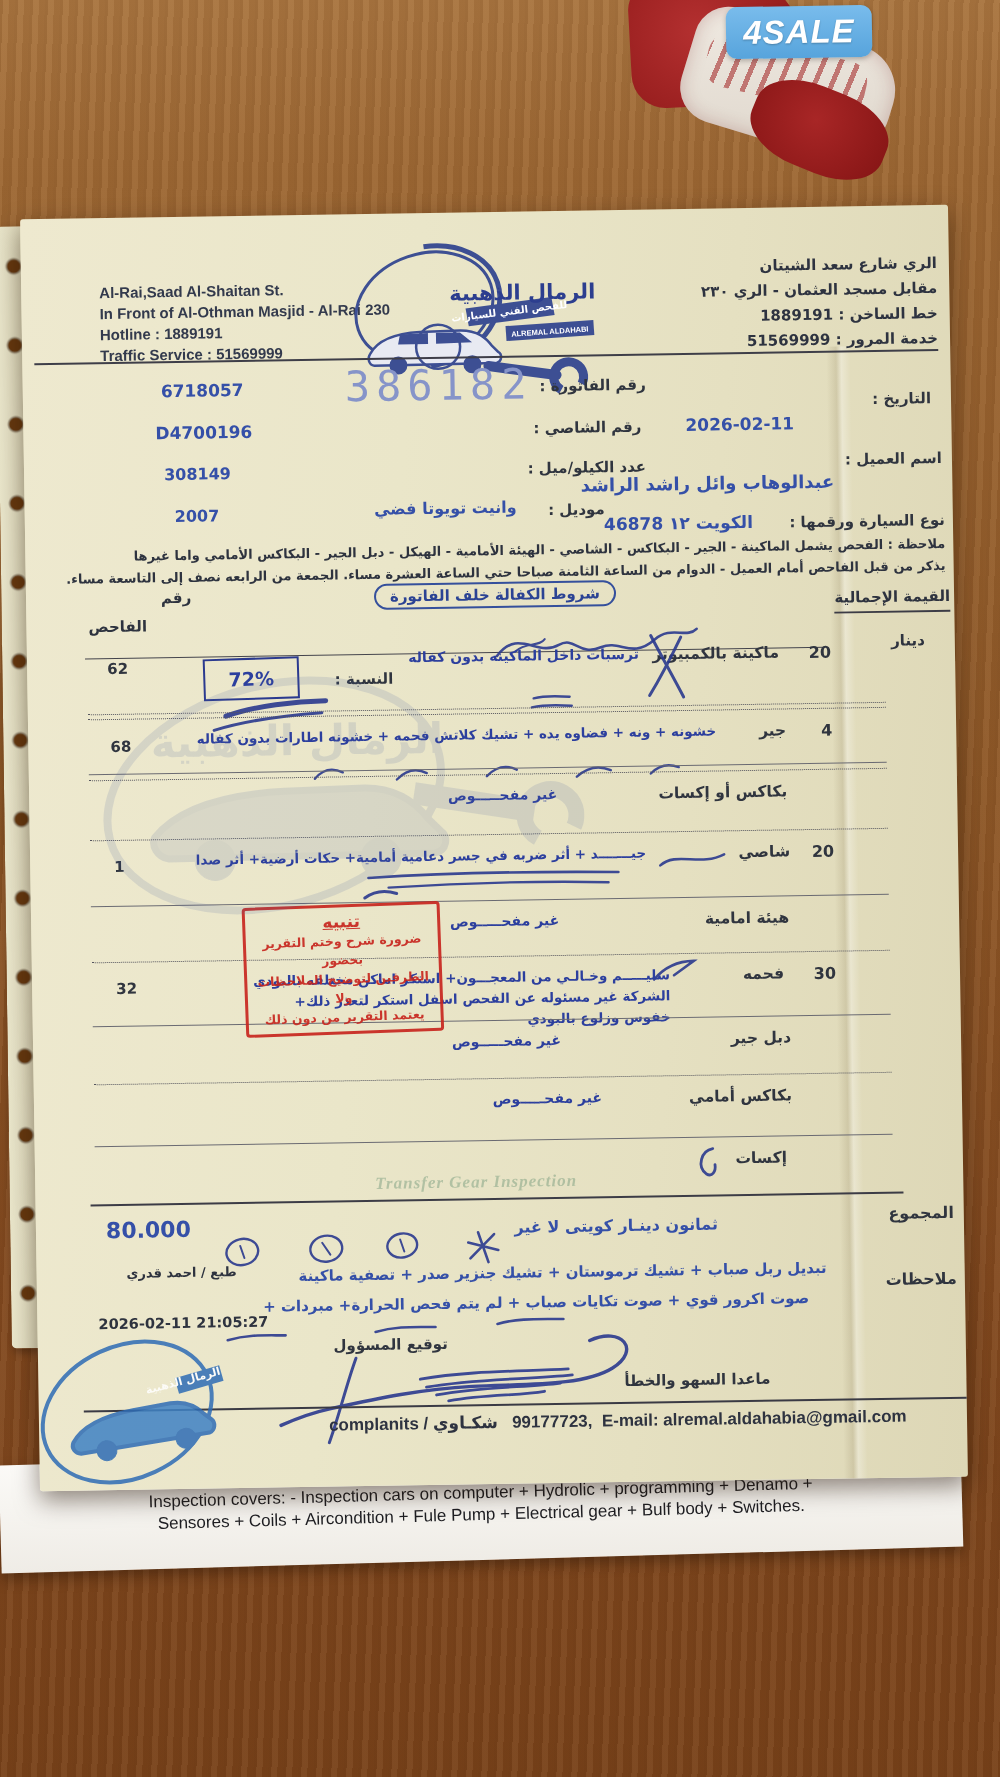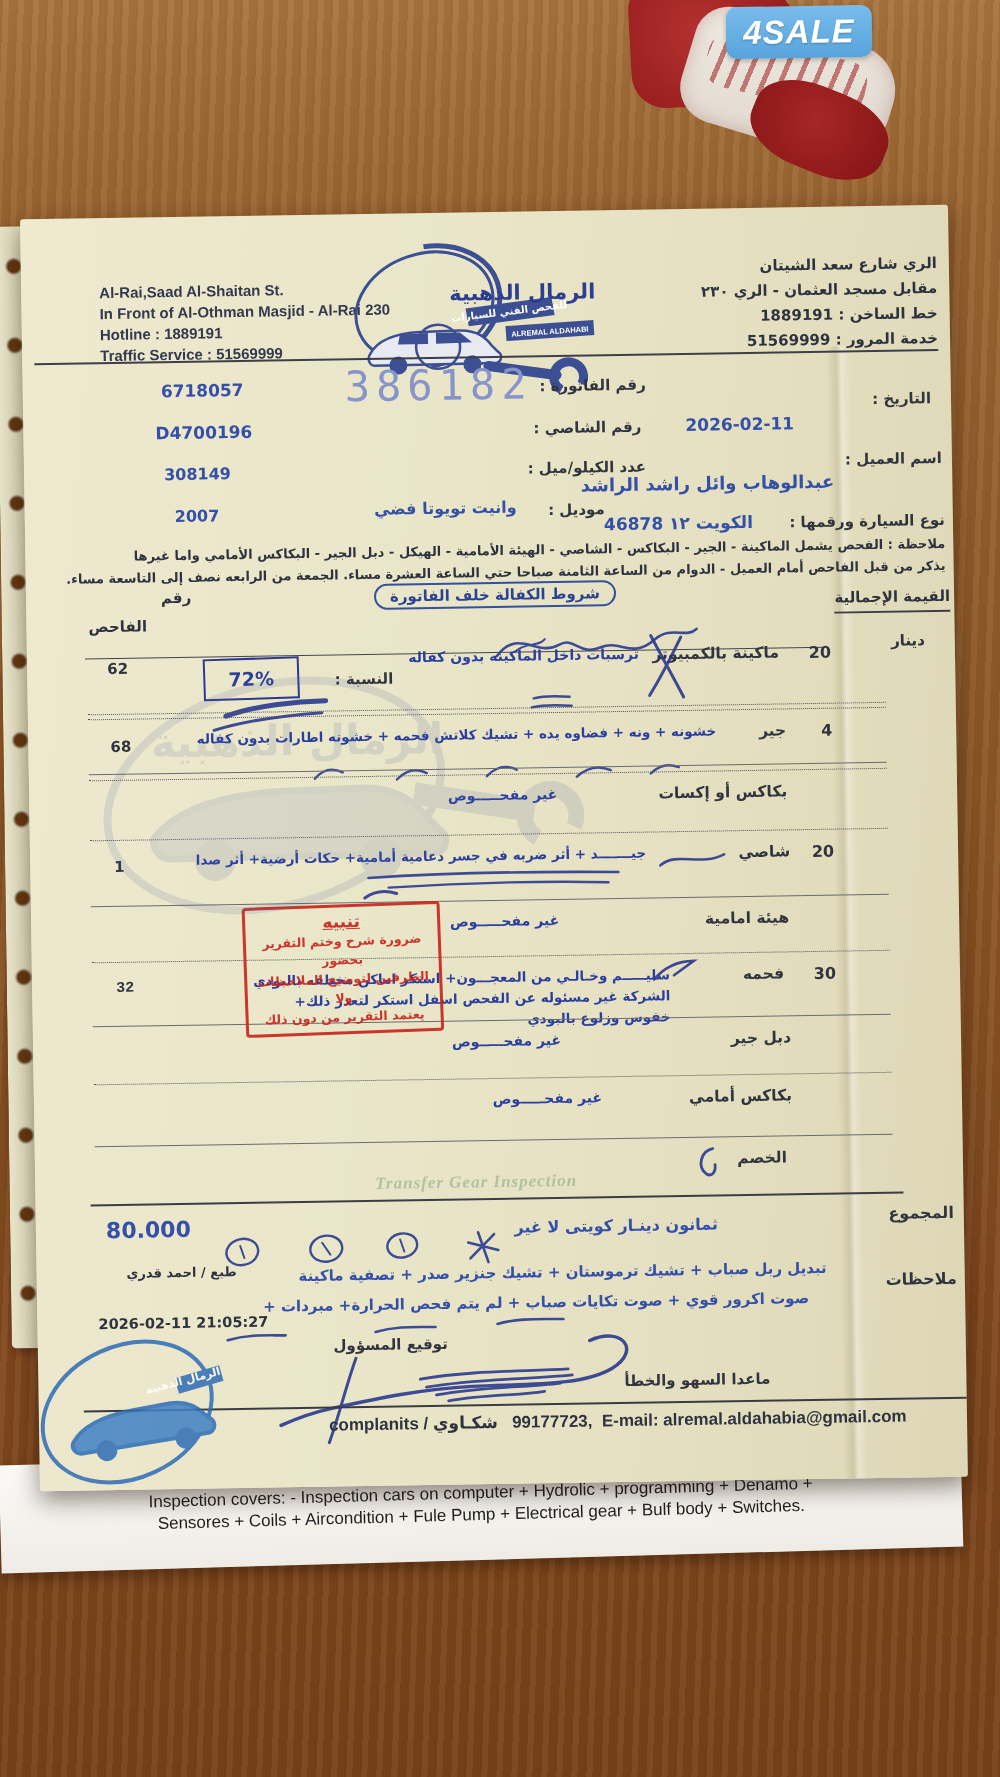--- a/index.html
+++ b/index.html
@@ -242,38 +242,38 @@
     </div>
     <div class="sep dot" style="top:744px;"></div>
 
     <div class="t-row" style="top:750px;height:58px;">
       <span class="amount" style="right:124px;top:7px;">30</span>
       <span class="item" dir="rtl" style="right:176px;top:7px;">فحمه</span>
       <svg class="ink" style="right:262px;top:-2px;" width="48" height="28" viewBox="0 0 48 28">
           <path d="M4,22 C16,8 30,4 44,4 L24,18" stroke-width="2.6"></path>
         </svg>
       <span class="note wrap" dir="rtl" style="right:290px;top:5px;width:420px;font-size:13.5px;">سليـــــم وخـالـي من المعجـــون+ استكر اماكن مختلفه بالبودي الشركة غير مسئوله عن الفحص اسفل استكر لتعذر ذلك+ خفوس وزلوع بالبودي</span>
-      <span class="insp" style="left:84px;top:12px;font-family:Liberation Mono, monospace;">32</span>
+      <span class="insp" style="left:84px;top:12px;">32</span>
     </div>
     <div class="sep sol" style="top:808px;"></div>
 
     <div class="t-row" style="top:814px;height:52px;">
       <span class="item" dir="rtl" style="right:170px;top:7px;">دبل جير</span>
       <span class="note" dir="rtl" style="right:400px;top:7px;">غير مفحـــــوص</span>
     </div>
     <div class="sep dot" style="top:866px;"></div>
 
     <div class="t-row" style="top:872px;height:56px;">
       <span class="item" dir="rtl" style="right:170px;top:7px;">بكاكس أمامي</span>
       <span class="note" dir="rtl" style="right:360px;top:7px;">غير مفحـــــوص</span>
     </div>
     <div class="sep sol" style="top:928px;"></div>
 
     <div class="t-row" style="top:934px;height:52px;">
-      <span class="item" dir="rtl" style="right:176px;top:7px;">الخصم</span>
+      <span class="item" dir="rtl" style="right:176px;top:7px;">إكسات</span>
       <svg class="ink" style="right:242px;top:2px;" width="28" height="34" viewBox="0 0 28 34">
           <path d="M20,4 C8,6 4,22 13,29 C19,33 23,27 22,20" stroke-width="2.8"></path>
         </svg>
     </div>
     <div class="sep thick" style="top:986px;left:55px;right:60px;"></div>
 
     <div class="stamp" dir="rtl">
       <div class="st-title">تنبيه</div>
       <div class="st-line">ضرورة شرح وختم التقرير بحضور</div>
       <div class="st-line">الطرفين لتوضيح  الملاحظات ولا</div>

